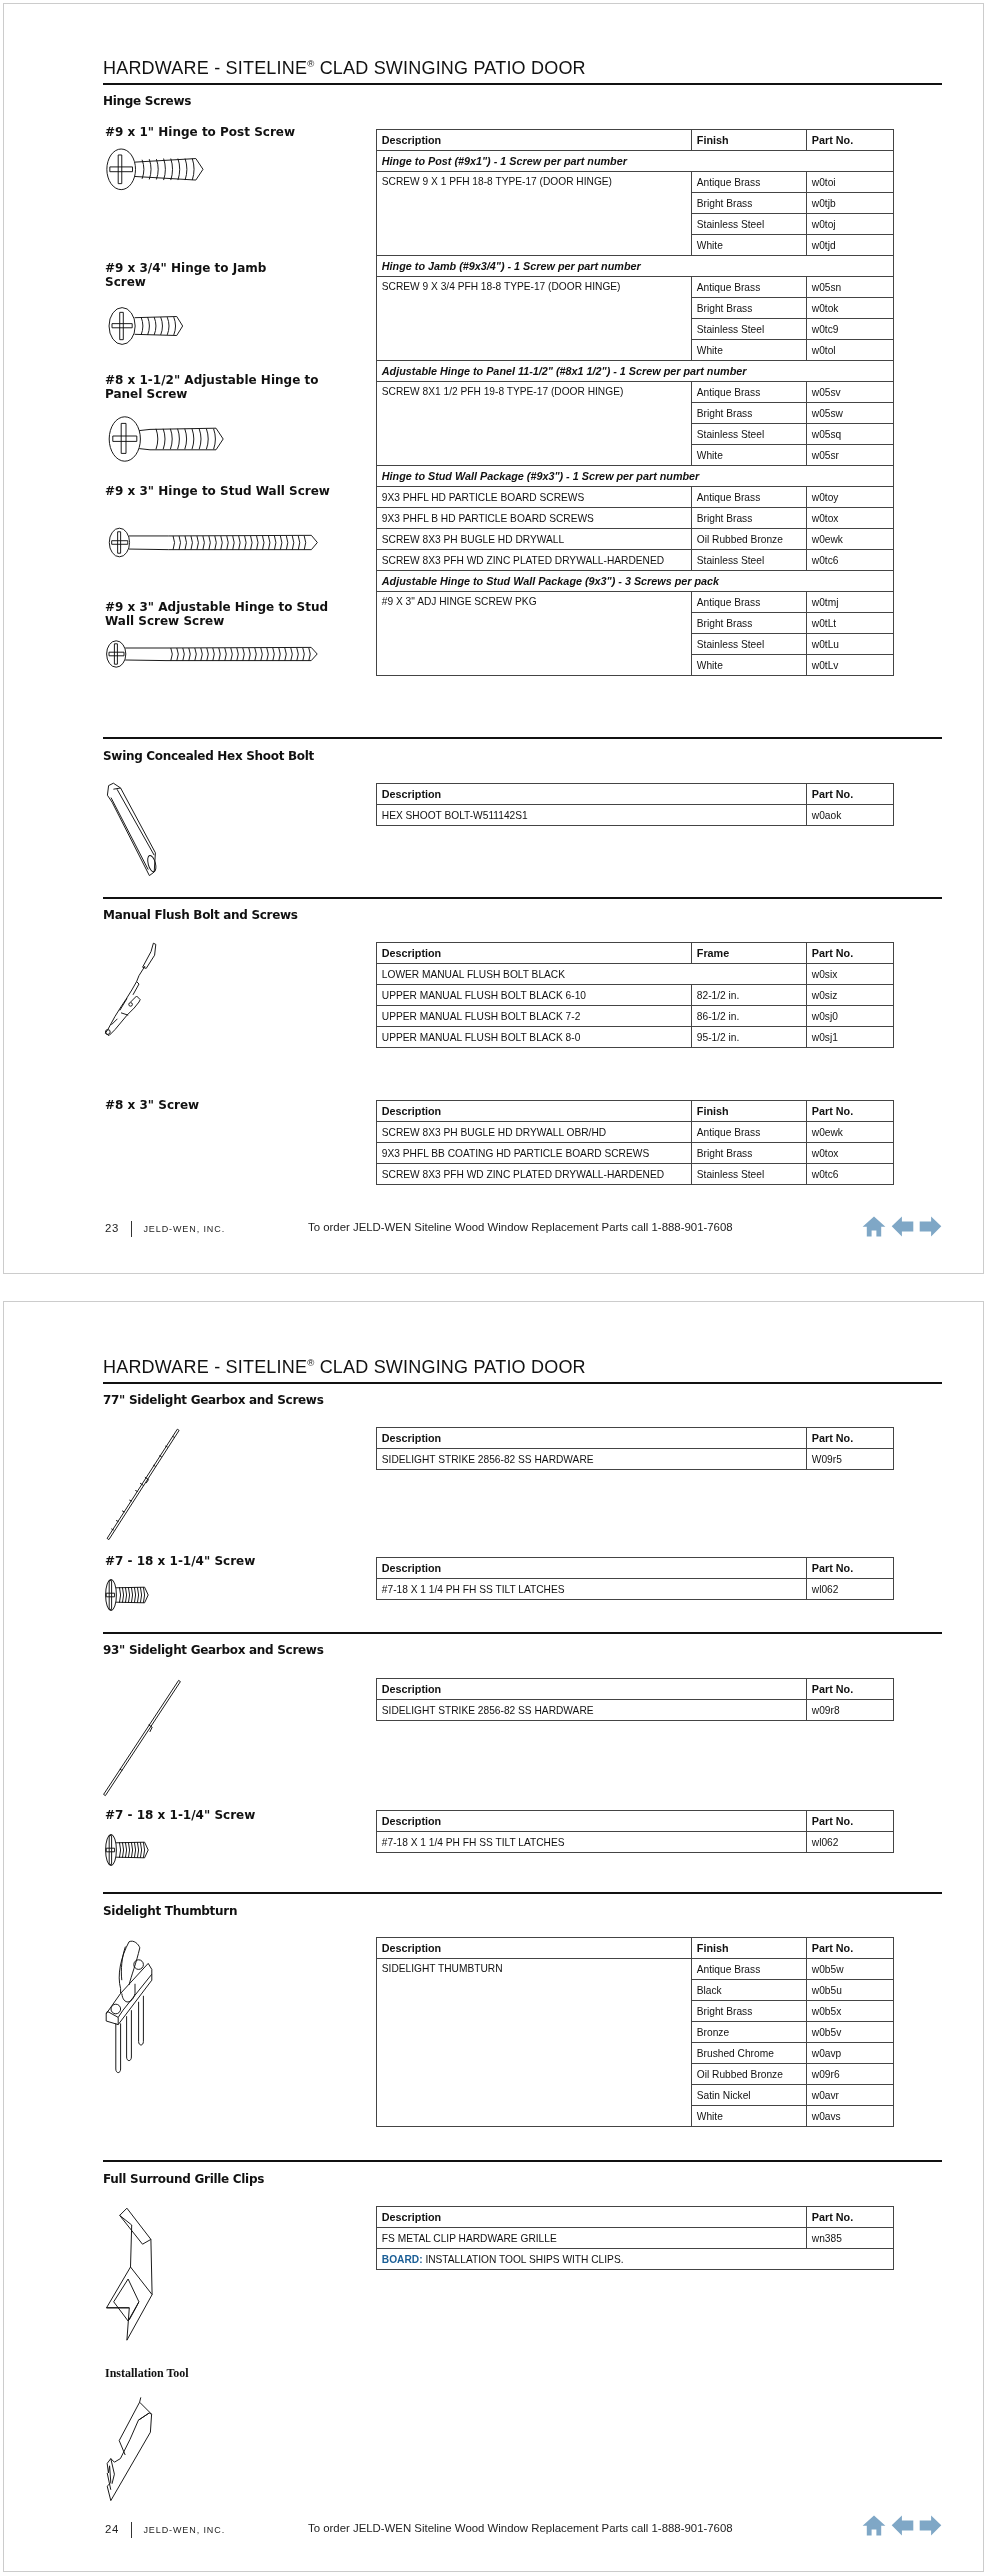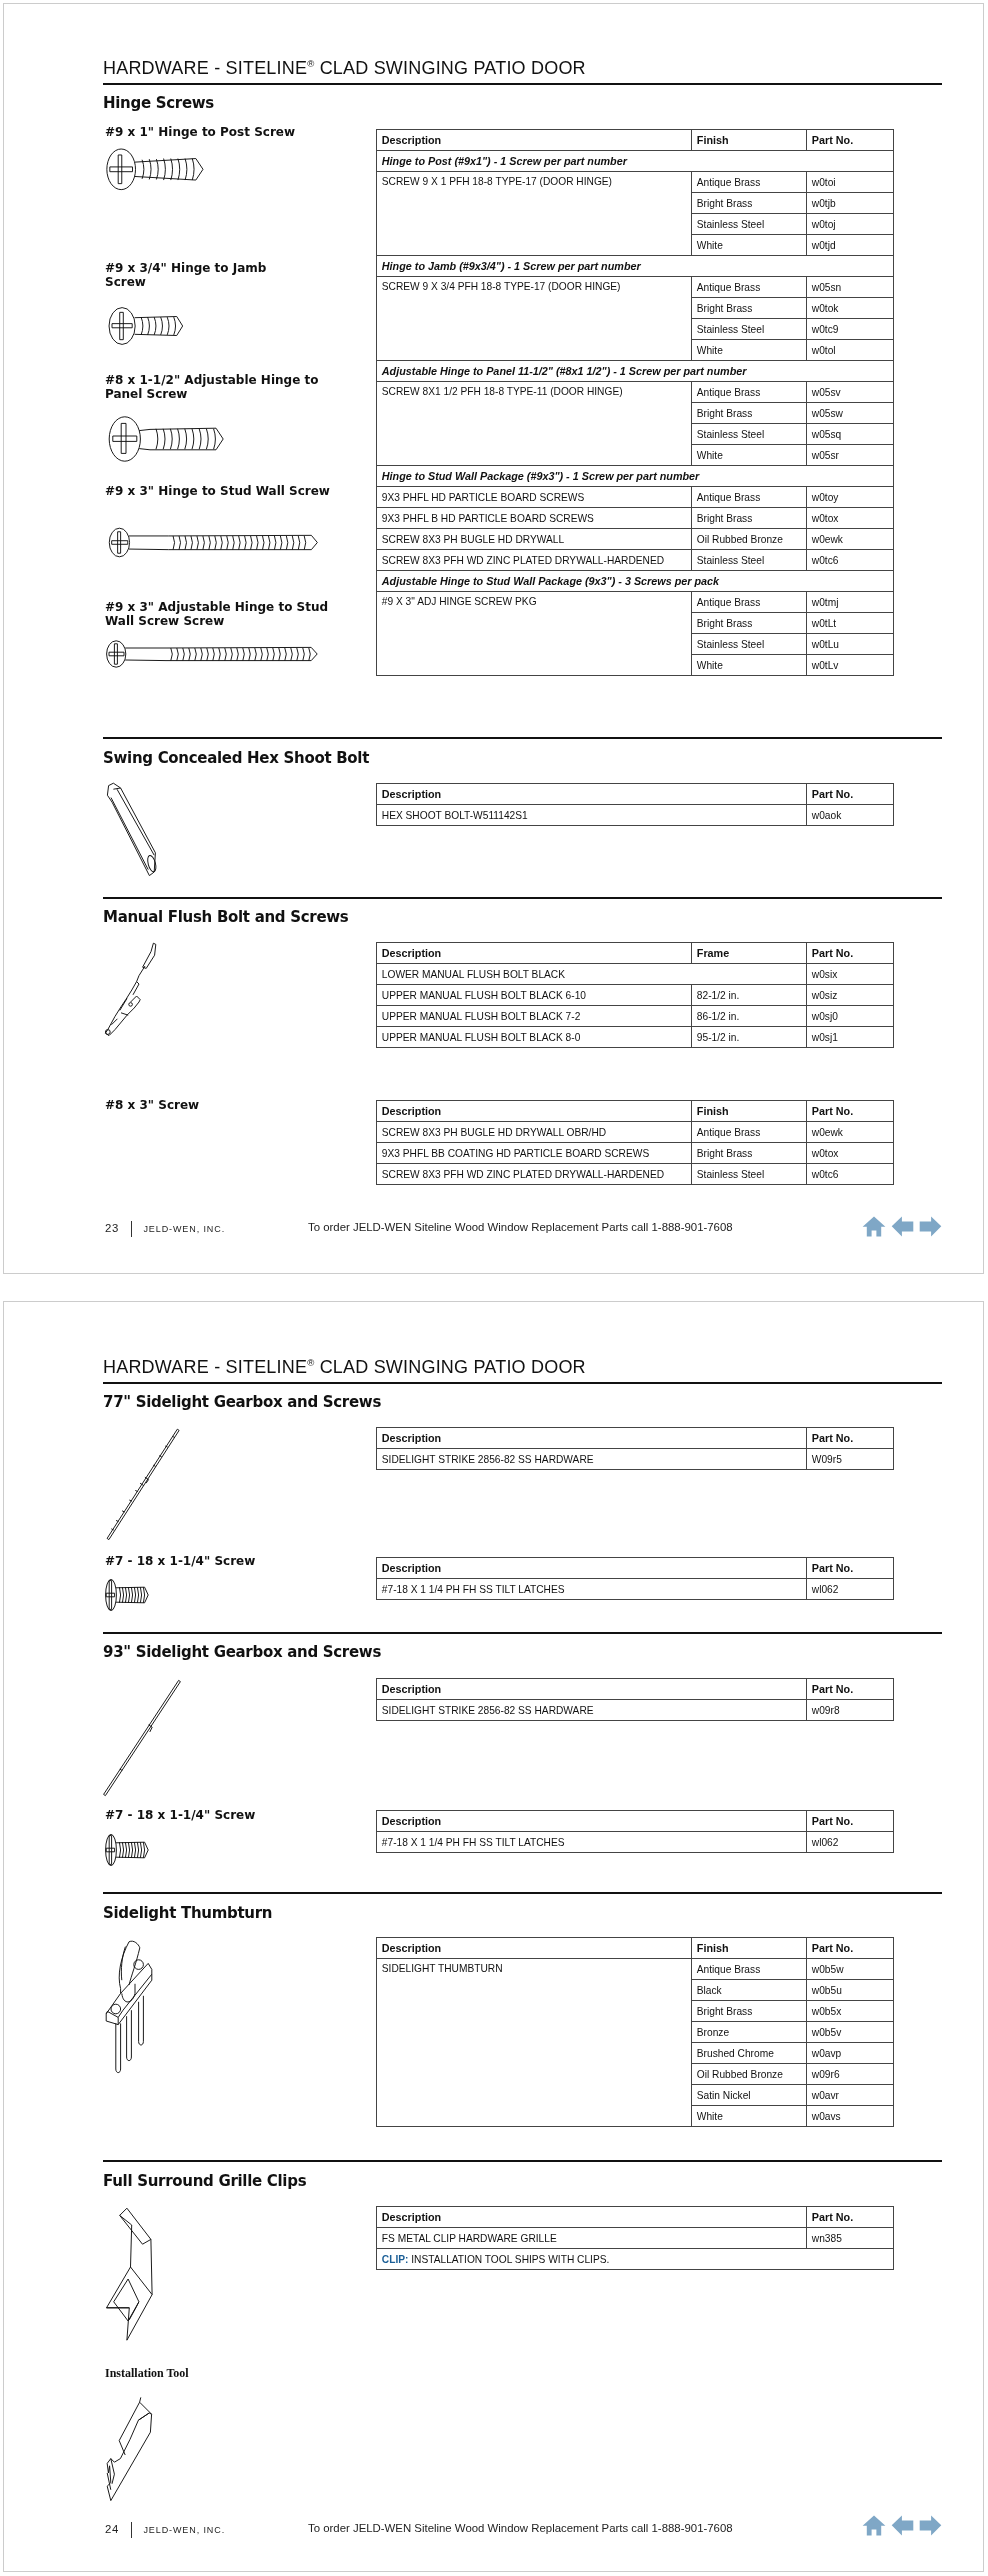--- a/index.html
+++ b/index.html
@@ -3,21 +3,21 @@
 <meta charset="utf-8">
 <style>
   html, body { margin: 0; padding: 0; background: #ffffff; }
   body { width: 989px; height: 2576px; position: relative; font-family: "DejaVu Sans", sans-serif; color: #111; overflow: hidden; }
   .page { position: absolute; left: 3px; width: 981px; border: 1.8px solid #cccccc; box-sizing: border-box; background: #fff; }
   .abs { position: absolute; }
   .doc-title { font-family: "Liberation Sans", sans-serif; font-size: 18px; letter-spacing: 0.2px; color: #111; white-space: nowrap; }
   .doc-title sup { font-size: 9.6px; vertical-align: 7.2px; }
   .rule { position: absolute; left: 103px; width: 839px; height: 2.4px; background: #111; }
   .rule.thin { height: 1.8px; }
-  .section-title { font-family: "DejaVu Sans", sans-serif; font-weight: bold; font-size: 15px; letter-spacing: -0.3px; color: #111; white-space: nowrap; }
+  .section-title { font-family: "DejaVu Sans", sans-serif; font-weight: bold; font-size: 12px; letter-spacing: -0.3px; color: #111; white-space: nowrap; }
   .item-label { font-family: "DejaVu Sans", sans-serif; font-weight: bold; font-size: 12px; line-height: 14.4px; color: #111; width: 241px; }
   table.parts { position: absolute; left: 376px; width: 518px; border-collapse: collapse; font-family: "Liberation Sans", sans-serif; font-size: 10.2px; }
   table.parts td, table.parts th { border: 1.2px solid #444; height: 20px; padding: 0 4.8px; text-align: left; vertical-align: middle; white-space: nowrap; }
   table.parts th { font-weight: bold; font-size: 10.8px; border-top: 1.8px solid #444; }
   table.parts tr:last-child td { border-bottom: 1.8px solid #444; }
   table.parts td.group { font-weight: bold; font-style: italic; font-size: 10.8px; }
   table.parts td.desc-top { vertical-align: top; padding-top: 3.6px; }
   col.c-desc { width: auto; }
   col.c-fin { width: 115px; }
   col.c-part { width: 87px; }
@@ -133,21 +133,21 @@
       </tr>
   <tr>
         <td>White</td>
         <td>w0tol</td>
       </tr>
 
   <tr>
         <td colspan="3" class="group">Adjustable Hinge to Panel 11-1/2" (#8x1 1/2") - 1 Screw per part number</td>
       </tr>
   <tr>
-    <td rowspan="4" class="desc-top">SCREW 8X1 1/2 PFH 18-8 TYPE-11 (DOOR HINGE)</td>
+    <td rowspan="4" class="desc-top">SCREW 8X1 1/2 PFH 19-8 TYPE-17 (DOOR HINGE)</td>
     <td>Antique Brass</td>
     <td>w05sv</td>
   </tr>
   <tr>
         <td>Bright Brass</td>
         <td>w05sw</td>
       </tr>
   <tr>
         <td>Stainless Steel</td>
         <td>w05sq</td>
@@ -498,21 +498,21 @@
   <tbody>
       <tr>
     <th>Description</th>
     <th>Part No.</th>
   </tr>
   <tr>
     <td>FS METAL CLIP HARDWARE GRILLE</td>
     <td>wn385</td>
   </tr>
   <tr>
-    <td colspan="2"><span class="note-label">CLIP:</span><span> INSTALLATION TOOL SHIPS WITH CLIPS.</span></td>
+    <td colspan="2"><span class="note-label">BOARD:</span><span> INSTALLATION TOOL SHIPS WITH CLIPS.</span></td>
   </tr>
 </tbody>
   </table>
 
 <div class="abs item-label" style="left:105px;top:2366px;font-family:Liberation Serif, serif;">Installation Tool</div>
 <svg class="illus" style="left:106px;top:2396px;" width="48" height="106" viewBox="0 0 80 176">
   <path d="M58 2 L56 10 L76 30 L74 60 L8 174 L2 150 L8 144 L6 116 L4 128 L2 112 L8 104 L14 110 L24 104 L40 72 L54 40 L72 28"></path>
   <path d="M54 40 L72 28 L76 30"></path>
   <path d="M56 10 L22 74 L32 98"></path>
   <path d="M8 104 L14 130 L10 146"></path>

